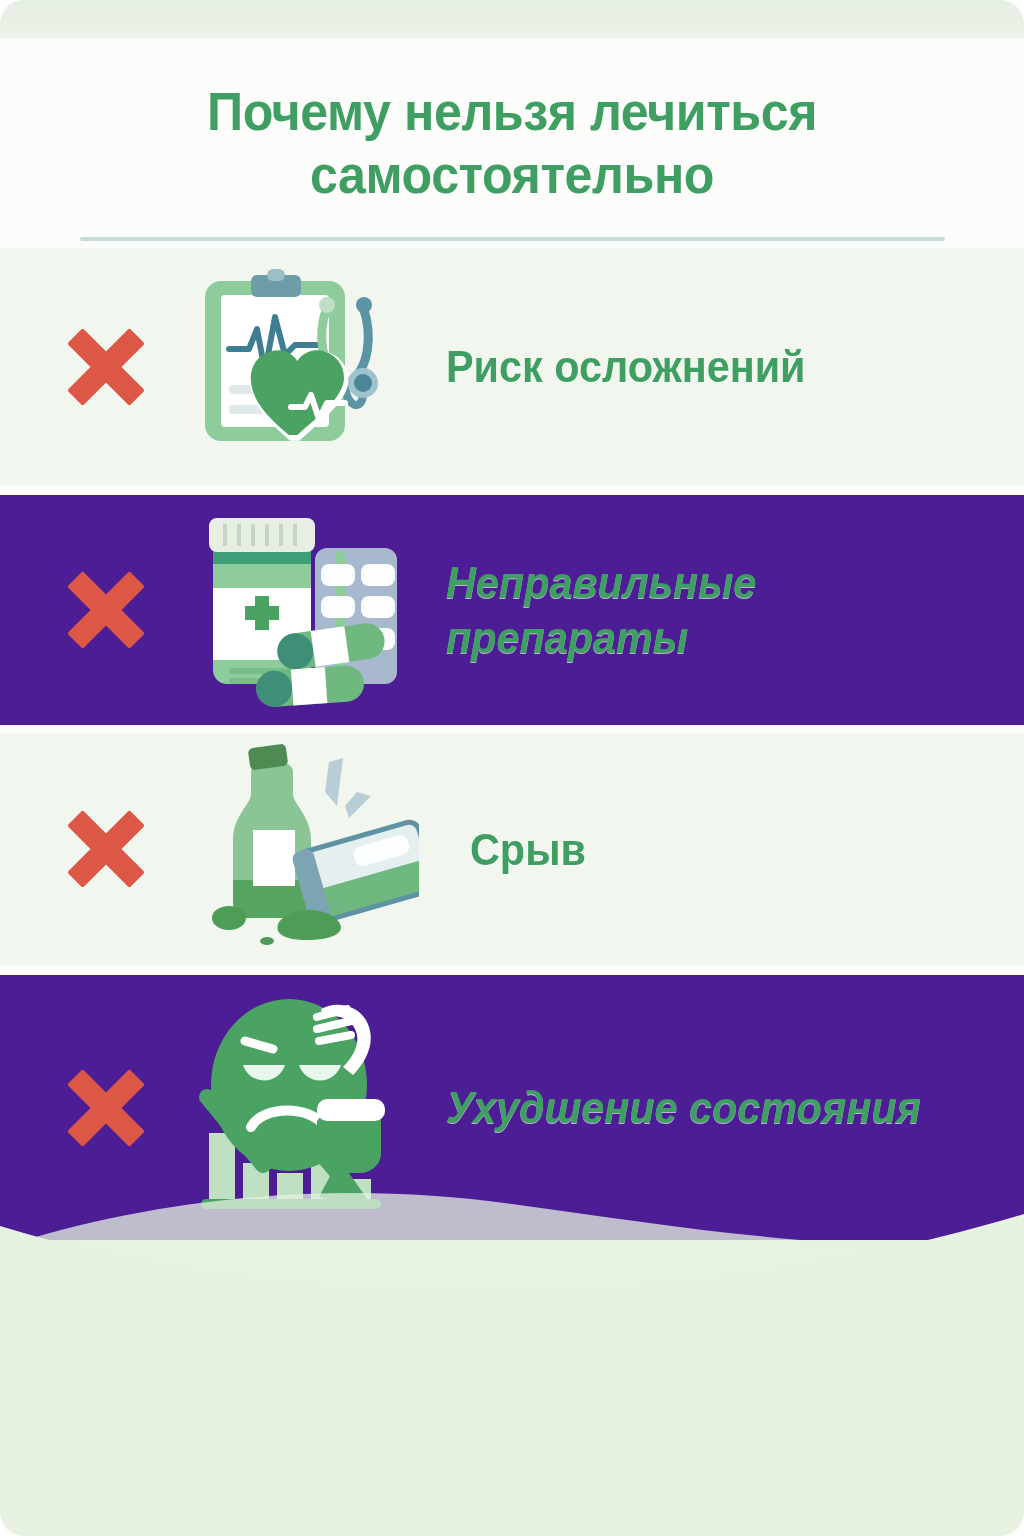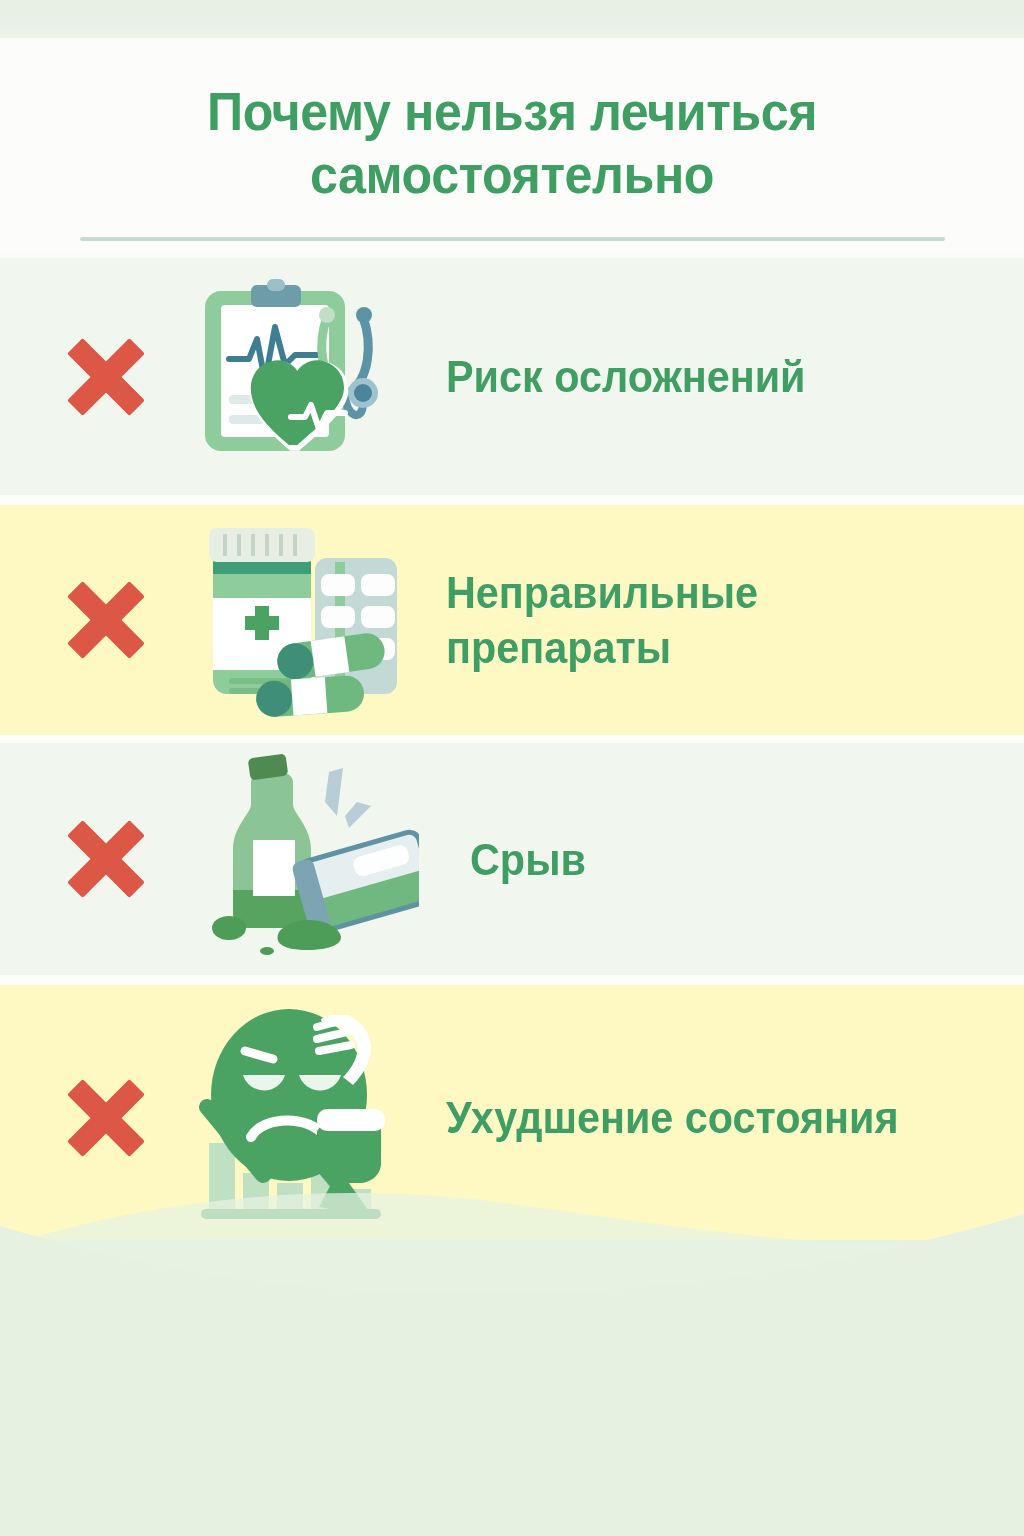--- a/index.html
+++ b/index.html
@@ -9,20 +9,21 @@
   }
   body {
     font-family: "Liberation Sans", sans-serif;
   }
   .poster {
     position: relative;
     width: 1024px;
     height: 1536px;
     overflow: hidden;
     background: #fbfcfa;
+    border-radius: 24px;
   }
 
   
   .top-strip {
     position: absolute;
     left: 0; top: 0;
     width: 1024px;
     height: 38px;
     background: linear-gradient(180deg, #e6efe3 0%, #e9f1e7 70%, #eef4ec 100%);
   }
@@ -57,31 +58,31 @@
     width: 865px;
     height: 4px;
     border-radius: 2px;
     background: #bcd6ca;
     opacity: 0.85;
   }
 
   
   .rows {
     position: absolute;
-    left: 0; top: 258px;
+    left: 0; top: 248px;
     width: 876px;
   }
   .row {
     position: relative;
     width: 1024px;
     display: flex;
     align-items: center;
     background: #f1f6ef;
   }
-  .row.alt { background: #fef9c3; }
+  .row.alt { background: #4c1d95; font-style: italic; }
   .row-gap {
     width: 1024px;
     background: #fdfdfc;
   }
 
   .x-mark {
     position: relative;
     width: 96px;
     height: 96px;
     flex: 0 0 96px;

